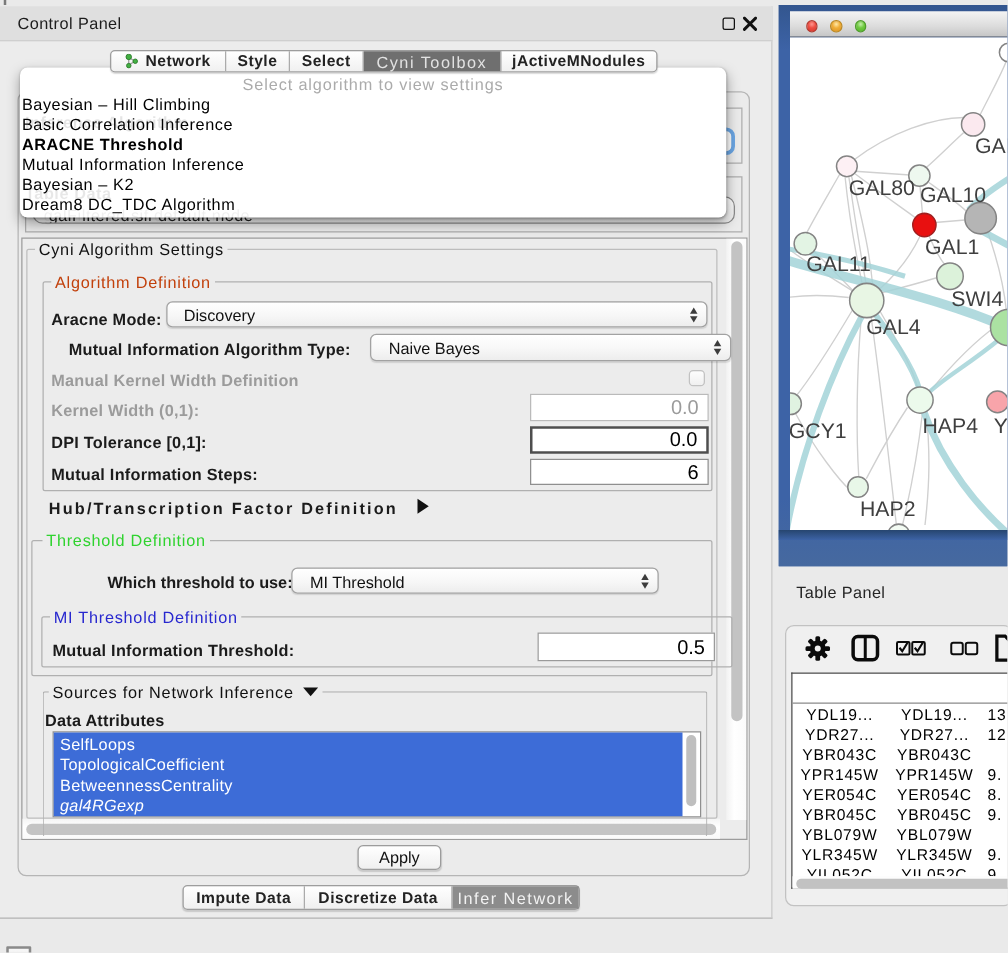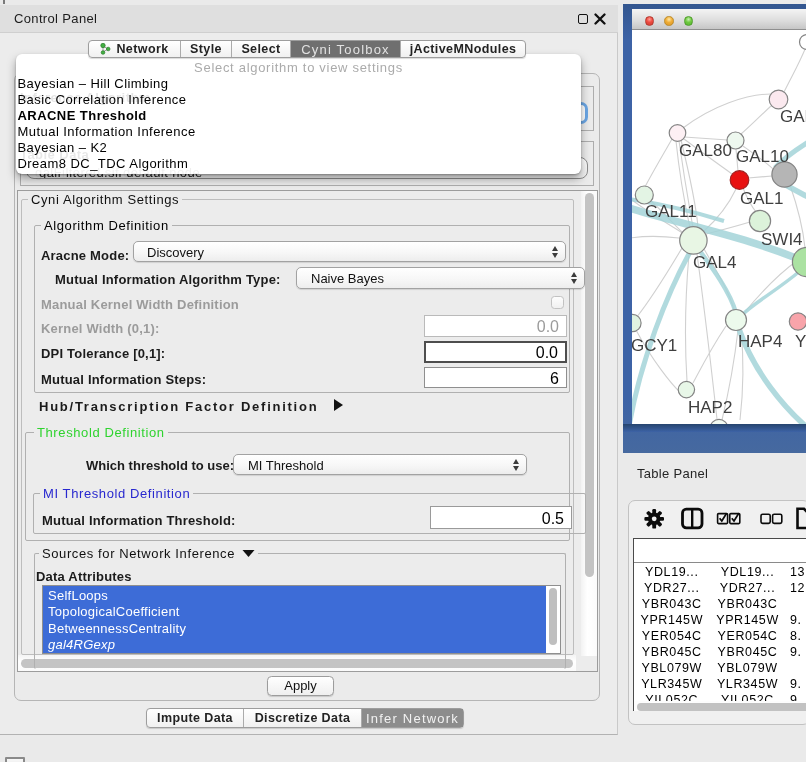--- a/index.html
+++ b/index.html
@@ -68,21 +68,21 @@
   <div class="abs" style="left:584.5px; top:188px; width:9px; height:384px; background:#c3c3c3; border-radius:4.5px;"></div>
 
   <div class="abs" style="left:18px; top:650px; width:558px; height:16px; background:linear-gradient(#f4f4f4,#ffffff 40%,#fafafa);"></div>
   <div class="abs" style="left:21px; top:654px; width:552px; height:9px; background:#c4c4c4; border-radius:4.5px;"></div>
 
   <div class="fieldset" style="left:21px; top:194px; width:553px; height:456px; border-color:#bdbdbd;">
     <div class="legend" style="left:6px; color:#111;">Cyni Algorithm Settings</div>
   </div>
 
   <div class="fieldset" style="left:34px; top:220px; width:536px; height:168px;">
-    <div class="legend" style="left:6px; color:#000000;text-align:center;">Algorithm Definition</div>
+    <div class="legend" style="left:6px; color:#c2410c;text-align:center;">Algorithm Definition</div>
   </div>
   <div class="lbl abs" style="left:41px; top:243px;">Aracne Mode:</div>
   <div class="combo" style="left:133px; top:236px; width:433px; height:21px;">
     <div class="ctxt">Discovery</div>
       <div class="spin"></div>
   </div>
   <div class="lbl abs" style="left:41px; top:267px;padding-left:14px;">Mutual Information Algorithm Type:</div>
   <div class="combo" style="left:269px; top:262px; width:289px; height:22px;margin-left:27px;">
     <div class="ctxt" style="left:14px;">Naive Bayes</div>
       <div class="spin"></div>
@@ -134,21 +134,21 @@
   </div>
   <div class="lbl abs" style="left:36px; top:564px;">Data Attributes</div>
 
   <div class="abs" style="left:42px; top:580px; width:519px; height:69px; border:1px solid #8f8f8f; background:#fff;"></div>
   <div class="abs" style="left:43px; top:581px; width:503px; height:67px; background:#3d6cd7;
     color:#fff; font-size:13px; letter-spacing:0.25px; line-height:16.4px; padding:2px 0 0 5px; overflow:hidden;">
     SelfLoops<br>TopologicalCoefficient<br>BetweennessCentrality<br><i>gal4RGexp</i>
   </div>
   <div class="abs" style="left:549px; top:583px; width:8px; height:57px; background:#bfbfbf; border-radius:4px;"></div>
 
-  <div class="abs" style="left:267px; top:671px; width:67px; height:20px; border:1px solid #9c9c9c;
+  <div class="abs" style="left:286px; top:671px; width:67px; height:20px; border:1px solid #9c9c9c;
     border-radius:4.5px; background:linear-gradient(#ffffff,#efefef); box-shadow:0 1px 1px rgba(0,0,0,0.15);
     text-align:center; font-size:13px; color:#111; line-height:18px;">Apply</div>
 
   <div class="seg" style="left:88px; top:35px; height:18px; z-index:6;">
     <div class="s" style="width:92px;">
       <svg width="11" height="12" viewBox="0 0 11 12" style="margin-right:5px;">
         <path d="M3 3 L8 6 M3 3 L3 9 M3 9 L8 6" stroke="#9a9a9a" stroke-width="1"></path>
         <circle cx="3" cy="2.5" r="2.2" fill="#43b043" stroke="#2a7a2a" stroke-width="0.7"></circle>
         <circle cx="8.2" cy="6" r="1.8" fill="#43b043" stroke="#2a7a2a" stroke-width="0.7"></circle>
         <circle cx="3" cy="9.5" r="1.8" fill="#43b043" stroke="#2a7a2a" stroke-width="0.7"></circle>

